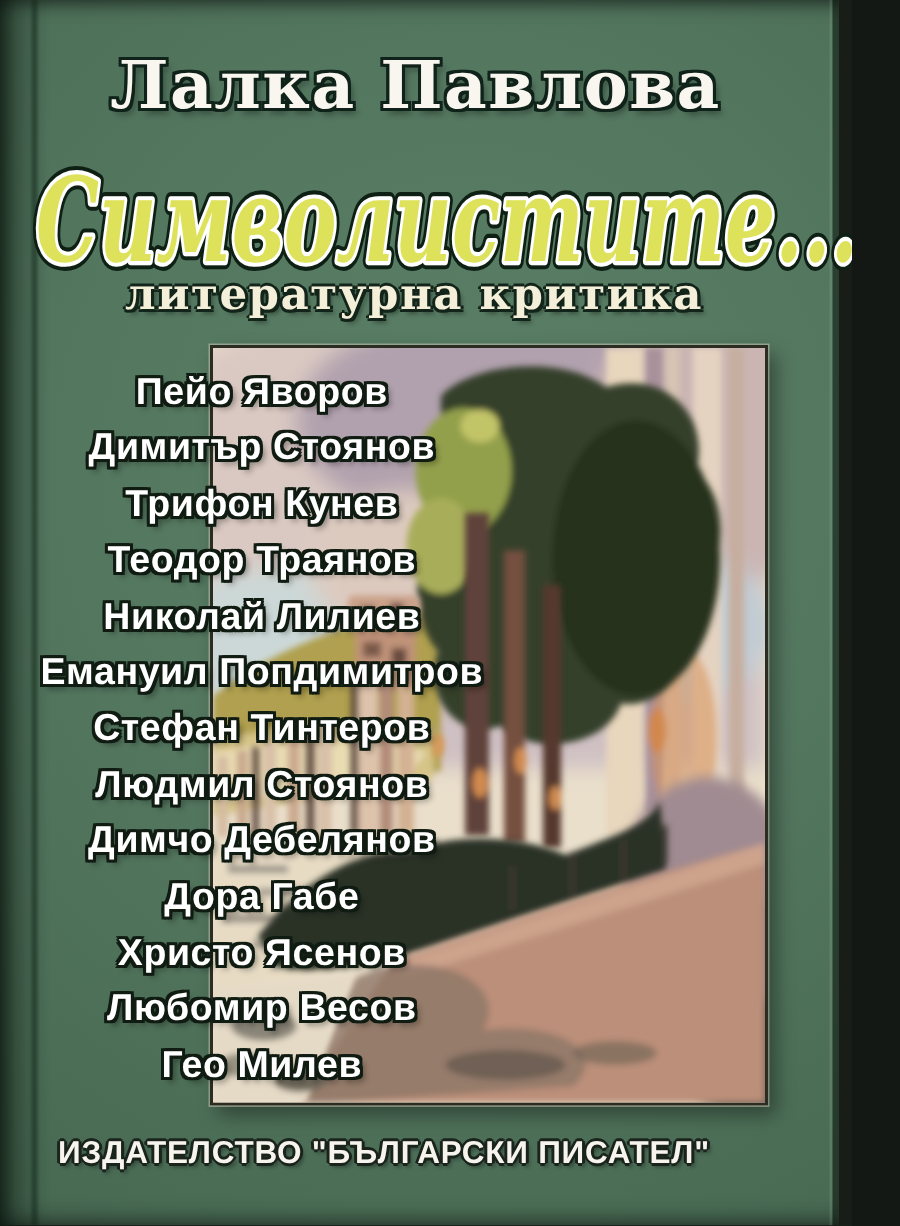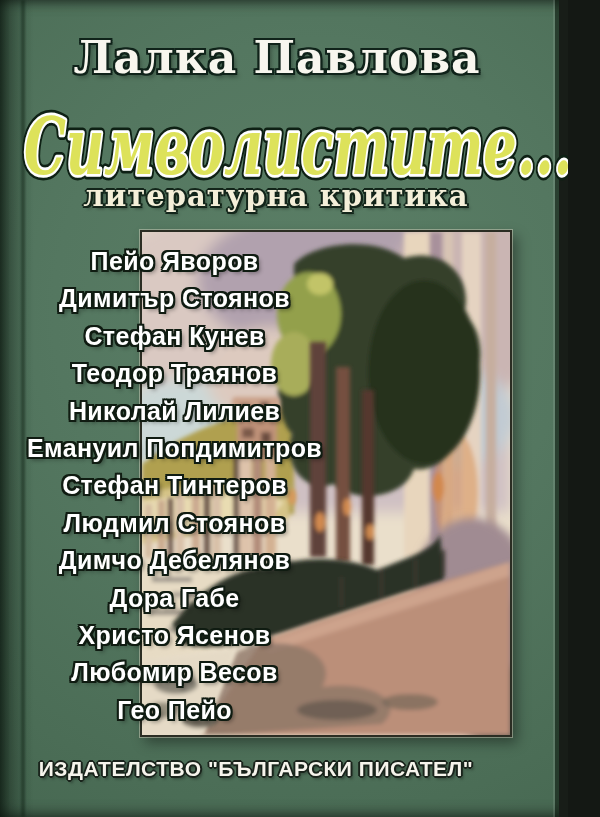--- a/index.html
+++ b/index.html
@@ -195,27 +195,27 @@
         <ellipse cx="34" cy="452" rx="22" ry="10" fill="#8a8578"></ellipse>
         <ellipse cx="20" cy="478" rx="16" ry="8" fill="#97917f"></ellipse>
         <ellipse cx="58" cy="488" rx="18" ry="8" fill="#6f695c"></ellipse>
       </g>
     </svg>
   </div>
 
   <div class="poets">
     <div class="poet">Пейо Яворов</div>
     <div class="poet">Димитър Стоянов</div>
-    <div class="poet">Стефан Кунев</div>
+    <div class="poet">Трифон Кунев</div>
     <div class="poet">Теодор Траянов</div>
     <div class="poet">Николай Лилиев</div>
     <div class="poet">Емануил Попдимитров</div>
     <div class="poet">Стефан Тинтеров</div>
     <div class="poet">Людмил Стоянов</div>
     <div class="poet">Димчо Дебелянов</div>
     <div class="poet">Дора Габе</div>
     <div class="poet">Христо Ясенов</div>
     <div class="poet">Любомир Весов</div>
-    <div class="poet">Гео Пейо</div>
+    <div class="poet">Гео Милев</div>
   </div>
 
   <div class="publisher">ИЗДАТЕЛСТВО "БЪЛГАРСКИ ПИСАТЕЛ"</div>
 </div>
 
 </body></html>

